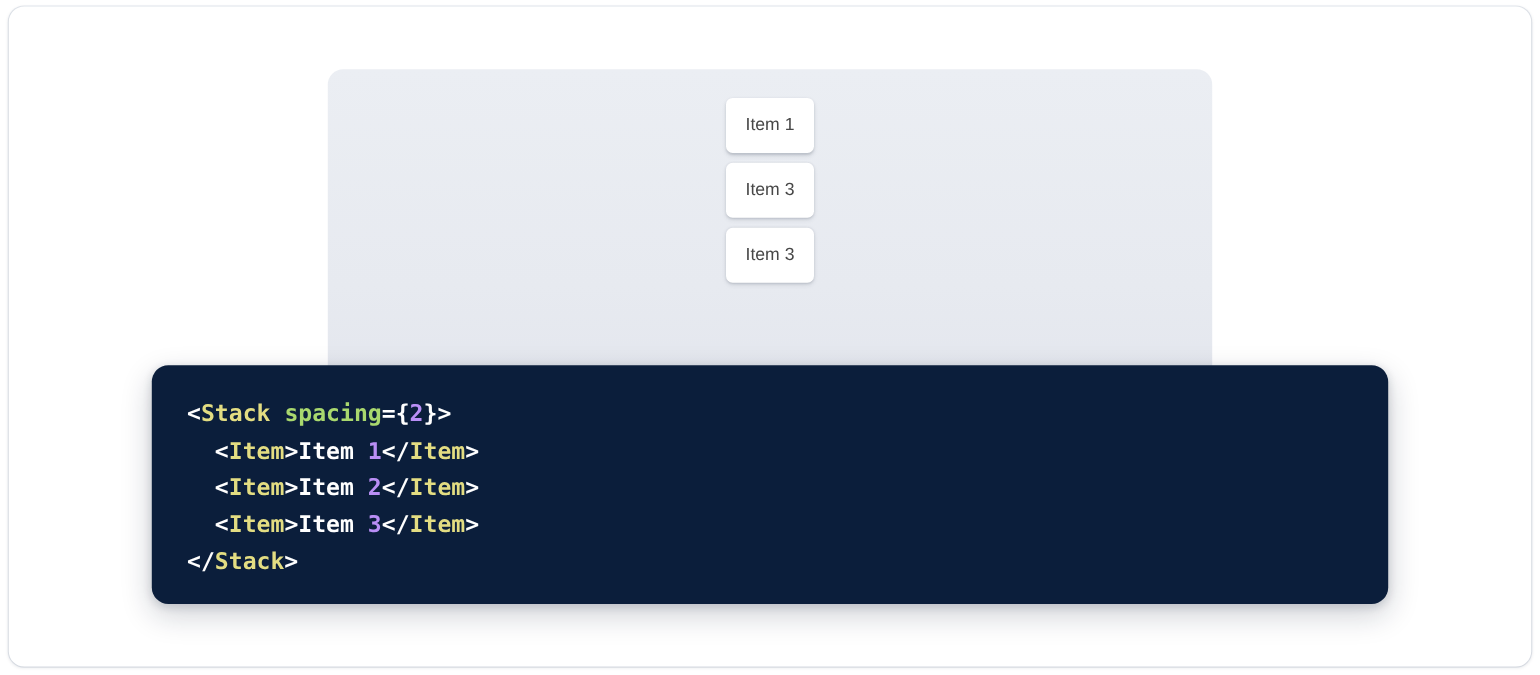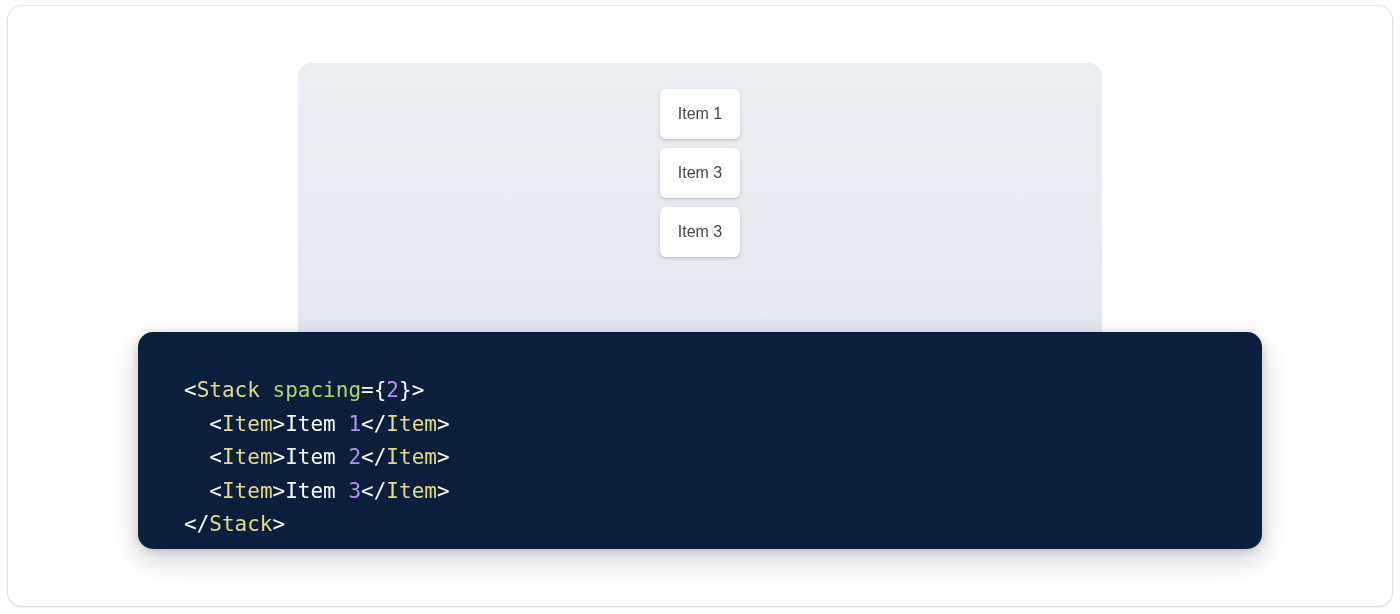--- a/index.html
+++ b/index.html
@@ -77,26 +77,26 @@
     height: 217px;
     background: #0b1e3b;
     border-radius: 15px;
     box-shadow: 0 10px 28px rgba(14, 26, 52, 0.20),
                 0 2px 8px rgba(14, 26, 52, 0.14);
     box-sizing: border-box;
     padding: 28px 0 0 32px;
   }
 
   .code-block pre {
-    margin: 14px;
+    margin: 0;
     font-family: "DejaVu Sans Mono", "Liberation Mono", monospace;
     font-size: 21px;
     line-height: 33.5px;
     color: #ffffff;
-    font-weight: 400;
+    font-weight: 700;
     letter-spacing: 0px;
     white-space: pre;
   }
 
   .tok-punct { color: #ffffff; }
   .tok-tag   { color: #e3dd82; }
   .tok-attr  { color: #a9d86e; }
   .tok-num   { color: #b98ef5; }
   .tok-text  { color: #ffffff; }
 </style>

